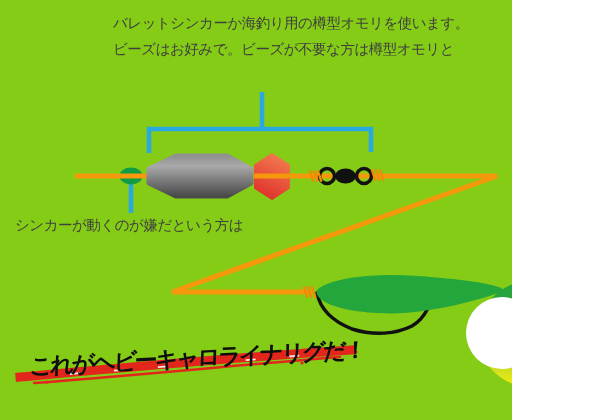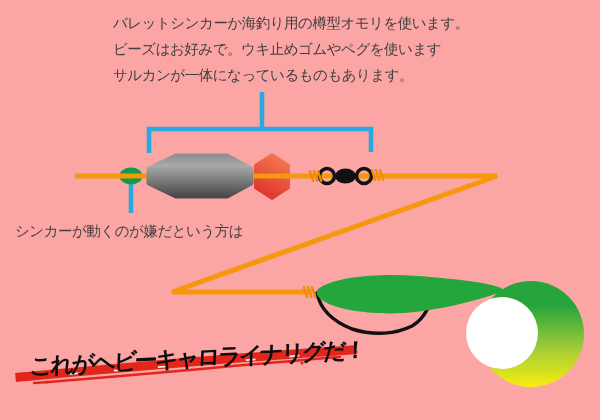--- a/index.html
+++ b/index.html
@@ -1,42 +1,41 @@
 <!DOCTYPE html>
 <html><head>
 <meta charset="utf-8">
 <style>
   html,body{margin:0;padding:0;background:#fff;}
   .stage{
-    position:relative;width:600px;height:420px;background:#fca5a5;overflow:hidden;
+    position:relative;width:512px;height:420px;background:#84cc16;overflow:hidden;
     font-family:"Liberation Sans","DejaVu Sans",sans-serif;
   }
   .stage svg{position:absolute;left:0;top:0;z-index:1;}
   .note{
     position:absolute;z-index:2;color:#3F3F3F;font-size:14.5px;line-height:26px;
     letter-spacing:-0.5px;white-space:nowrap;
   }
   .note span{display:block;}
   .weight-note{left:113px;top:10px;}
-  .stopper-note{left:15px;top:212px;margin-top:6px;}
+  .stopper-note{left:15px;top:212px;}
   .caption{
     position:absolute;z-index:3;left:30px;top:351px;white-space:nowrap;
     font-size:23px;font-weight:800;color:#0D0D0D;letter-spacing:-2.5px;
     transform:rotate(-2.9deg) skewX(-5deg);transform-origin:left top;
   }
 </style>
 </head>
 <body>
 
 <div class="stage">
 
   <div class="note weight-note">
     <span>バレットシンカーか海釣り用の樽型オモリを使います。</span>
-    <span>ビーズはお好みで。ウキ止めゴムやペグを使います</span>
-    <span>サルカンが一体になっているものもあります。</span>
+    <span>ビーズはお好みで。ビーズが不要な方は樽型オモリと</span>
   </div>
 
   <div class="note stopper-note">
     <span>シンカーが動くのが嫌だという方は</span>
   </div>
 
   <div class="caption">これがヘビーキャロライナリグだ！</div>
 
   <svg width="600" height="420" viewBox="0 0 600 420">
     <defs>

